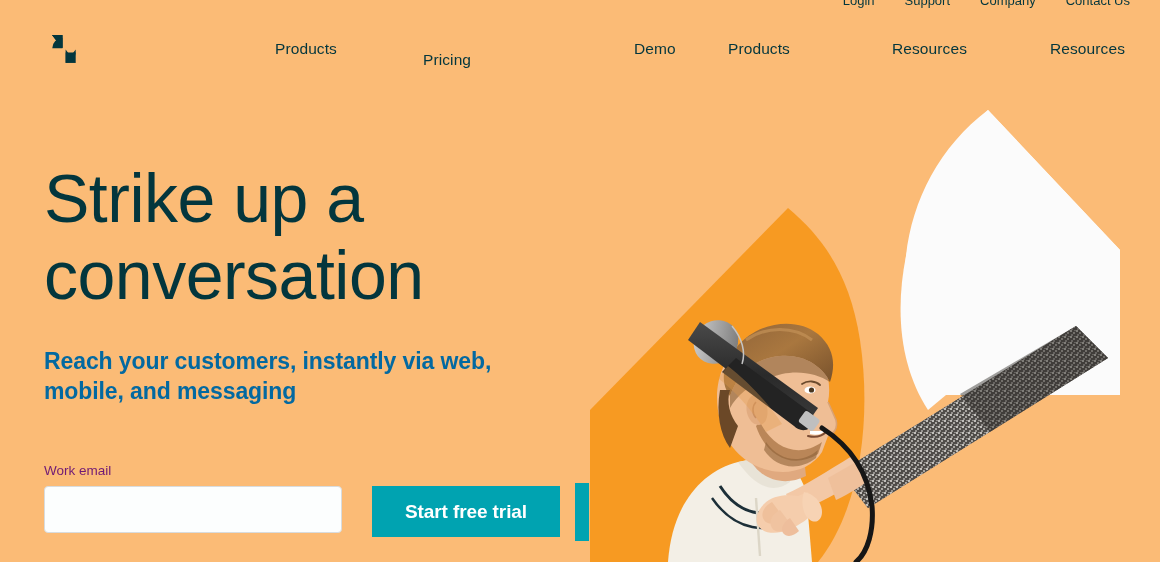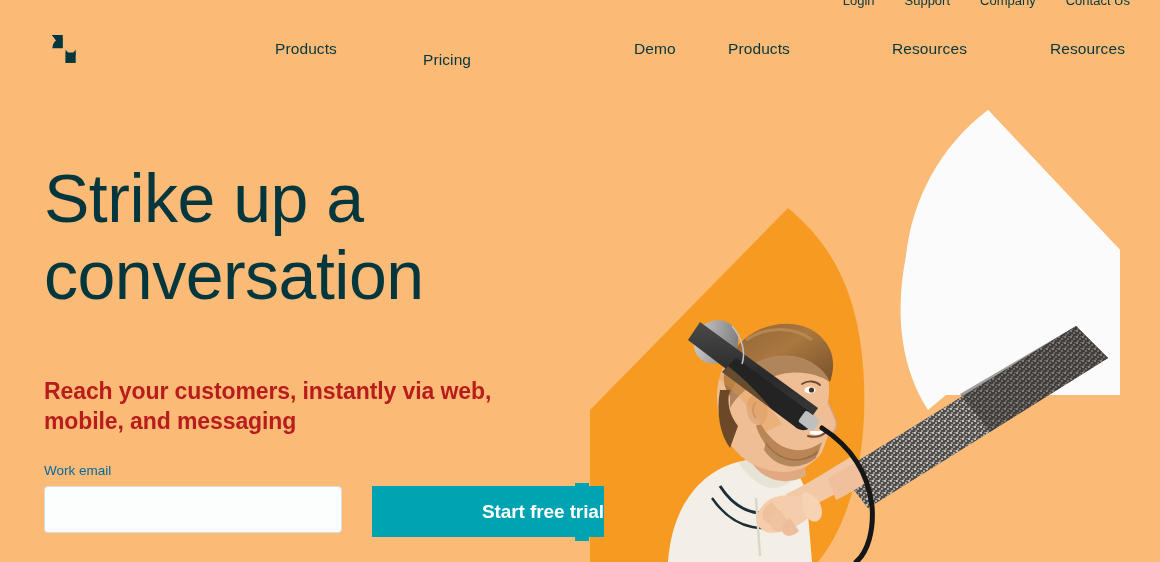--- a/index.html
+++ b/index.html
@@ -100,40 +100,40 @@
   .hero-title {
     color: #03363D;
     font-size: 68px;
     line-height: 77px;
     font-weight: 400;
     letter-spacing: -0.5px;
     max-width: 470px;
   }
 
   .hero-sub {
-    margin-top: 62px;
-    color: #b91c1c;
+    margin-top: 32px;
+    color: #0369a1;
     font-size: 23px;
     line-height: 30px;
     font-weight: 700;
     letter-spacing: -0.1px;
     max-width: 500px;
   }
 
   
   .form-row {
     position: absolute;
     left: 44px;
     top: 463px;
     width: 560px;
     z-index: 6;
   }
   .field-label {
     font-size: 13.5px;
-    color: #0369a1;
+    color: #701a75;
     margin-bottom: 8px;
     display: block;
   }
   .form-controls {
     display: flex;
     align-items: flex-start;
     gap: 30px;
   }
   .email-input {
     width: 298px;
@@ -141,31 +141,30 @@
     background: #FCFEFE;
     border: 1px solid #D8DCDE;
     border-radius: 4px;
     padding: 0 12px;
     font-family: "Liberation Sans", sans-serif;
     font-size: 15px;
     color: #2F3941;
     outline: none;
   }
   .trial-button {
-    width: 232px;
+    width: 188px;
     height: 51px;
     background: #00A3B1;
     color: #FFFFFF;
     border: none;
     font-family: "Liberation Sans", sans-serif;
     font-size: 19px;
     font-weight: 700;
     letter-spacing: -0.1px;
     cursor: pointer;
-    text-align: right;
   }
 
   
   .hero-art {
     position: absolute;
     left: 560px;
     top: 90px;
     width: 600px;
     height: 472px;
     z-index: 2;

